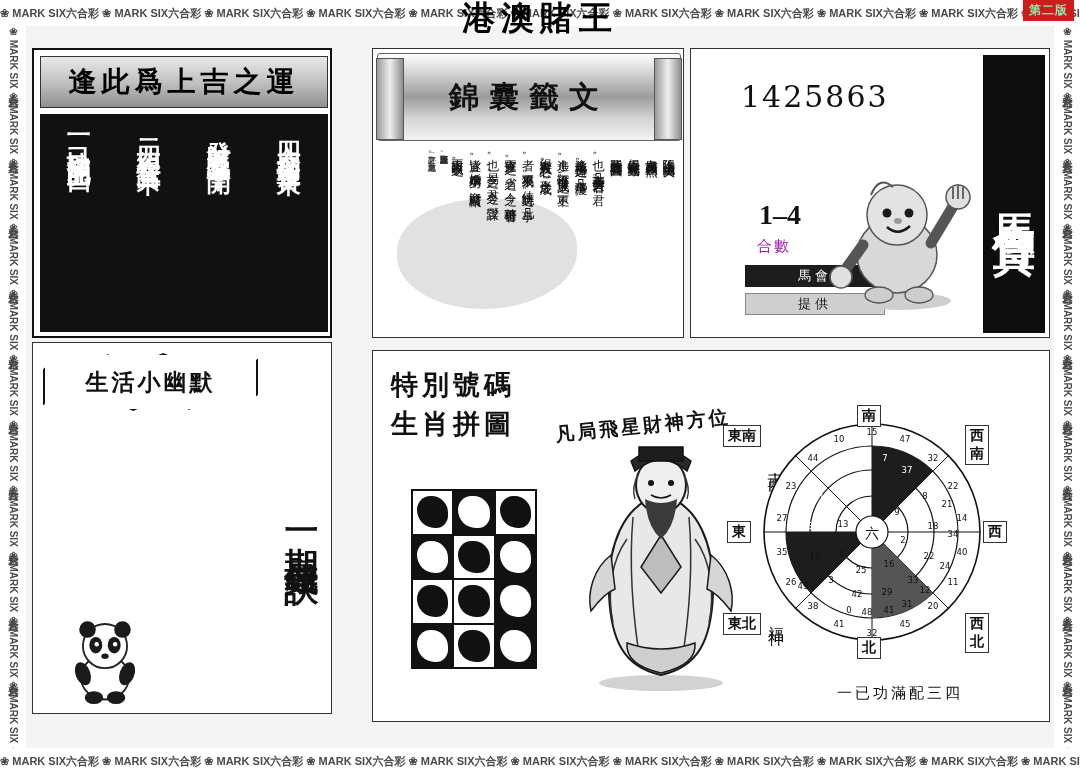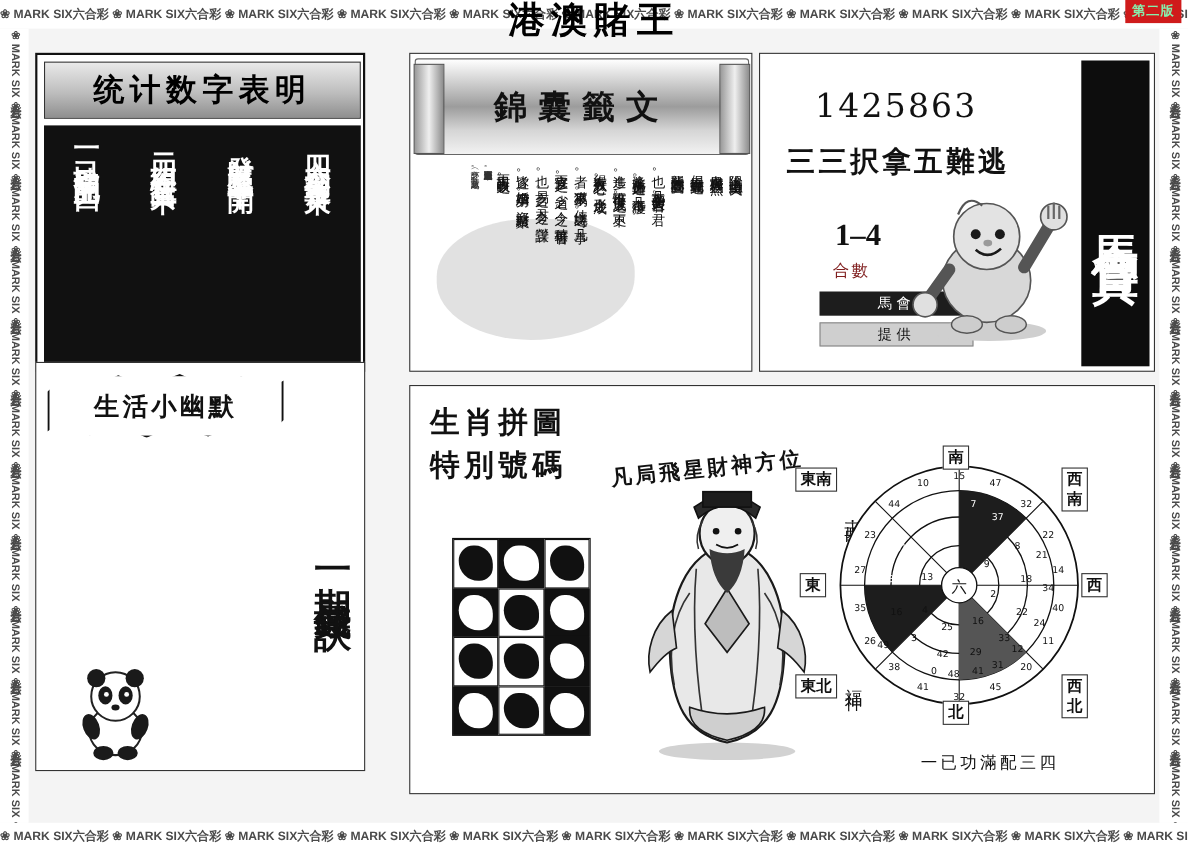--- a/index.html
+++ b/index.html
@@ -140,21 +140,21 @@
     position:absolute; left:24px; top:80px;
     font-family:"DejaVu Serif", serif; font-size:26px; font-weight:bold;
     letter-spacing:3px; color:#111;
   }
   .combo-value {
     position:absolute; left:68px; top:150px;
     font-family:Liberation Serif, serif; font-size:28px; font-weight:bold; color:#111;
   }
   .combo-label {
     position:absolute; left:66px; top:188px;
-    font-family:"DejaVu Serif", serif; font-size:15px; color:#7f1d1d; letter-spacing:2px;
+    font-family:"DejaVu Serif", serif; font-size:15px; color:#a21caf; letter-spacing:2px;
   }
   .bar-dark {
     position:absolute; left:54px; width:140px; height:22px;
     background:#1d1d1d; color:#fff;
     display:flex; align-items:center; justify-content:center;
     font-size:13px; letter-spacing:4px; font-family:"DejaVu Serif", serif;
   }
   .bar-light {
     position:absolute; left:54px; width:140px; height:22px;
     background:#cfcfcf; color:#111; border:1px solid #888;
@@ -167,21 +167,21 @@
     writing-mode:vertical-rl; text-orientation:upright;
     font-family:"DejaVu Serif", serif;
     font-size:42px; font-weight:bold; letter-spacing:7px;
     display:flex; align-items:center; justify-content:center;
   }
   .mascot {
     position:absolute; right:72px; top:120px; width:150px; height:150px;
   }
 
   
-  #humour-panel { left:32px; top:329px; width:300px; height:372px; border:1px solid #333; background:#fff; }
+  #humour-panel { left:32px; top:342px; width:300px; height:372px; border:1px solid #333; background:#fff; }
   .humour-burst {
     position:absolute; left:10px; top:10px; width:215px; height:58px;
     background:#fff; border:2px solid #111;
     clip-path:polygon(0% 28%,6% 8%,18% 22%,30% 2%,42% 20%,56% 0%,68% 20%,82% 4%,94% 22%,100% 10%,100% 72%,94% 92%,82% 78%,68% 98%,54% 80%,42% 100%,30% 80%,18% 96%,6% 76%,0% 90%);
     display:flex; align-items:center; justify-content:center;
     font-family:"DejaVu Serif", serif;
     font-size:23px; font-weight:bold; letter-spacing:3px; color:#111;
   }
   .humour-body {
     position:absolute; left:12px; top:78px; width:212px; height:215px;
@@ -262,21 +262,21 @@
 
   <div class="wm-strip wm-top">❀ MARK SIX六合彩  ❀ MARK SIX六合彩  ❀ MARK SIX六合彩  ❀ MARK SIX六合彩  ❀ MARK SIX六合彩  ❀ MARK SIX六合彩  ❀ MARK SIX六合彩  ❀ MARK SIX六合彩  ❀ MARK SIX六合彩  ❀ MARK SIX六合彩  ❀ MARK SIX六合彩  ❀ MARK SIX六合彩  ❀ MARK SIX六合彩  ❀ MARK SIX六合彩  </div>
   <div class="wm-strip wm-bottom">❀ MARK SIX六合彩  ❀ MARK SIX六合彩  ❀ MARK SIX六合彩  ❀ MARK SIX六合彩  ❀ MARK SIX六合彩  ❀ MARK SIX六合彩  ❀ MARK SIX六合彩  ❀ MARK SIX六合彩  ❀ MARK SIX六合彩  ❀ MARK SIX六合彩  ❀ MARK SIX六合彩  ❀ MARK SIX六合彩  ❀ MARK SIX六合彩  ❀ MARK SIX六合彩  </div>
   <div class="wm-strip wm-left">❀ MARK SIX六合彩  ❀ MARK SIX六合彩  ❀ MARK SIX六合彩  ❀ MARK SIX六合彩  ❀ MARK SIX六合彩  ❀ MARK SIX六合彩  ❀ MARK SIX六合彩  ❀ MARK SIX六合彩  ❀ MARK SIX六合彩  ❀ MARK SIX六合彩  ❀ MARK SIX六合彩  ❀ MARK SIX六合彩  ❀ MARK SIX六合彩  ❀ MARK SIX六合彩  </div>
   <div class="wm-strip wm-right">❀ MARK SIX六合彩  ❀ MARK SIX六合彩  ❀ MARK SIX六合彩  ❀ MARK SIX六合彩  ❀ MARK SIX六合彩  ❀ MARK SIX六合彩  ❀ MARK SIX六合彩  ❀ MARK SIX六合彩  ❀ MARK SIX六合彩  ❀ MARK SIX六合彩  ❀ MARK SIX六合彩  ❀ MARK SIX六合彩  ❀ MARK SIX六合彩  ❀ MARK SIX六合彩  </div>
 
   <div class="edition-badge">第二版</div>
   <div class="masthead">港澳賭王</div>
 
   <div class="panel" id="poem-panel">
-    <div class="poem-title">统计数字表明</div>
+    <div class="poem-title">逢此爲上吉之運</div>
     <div class="poem-body">
       <div class="poem-col">四六今期報喜來</div>
       <div class="poem-col">發財還睇二十開</div>
       <div class="poem-col">二四組合在其中</div>
       <div class="poem-col">一已功滿配三四</div>
     </div>
   </div>
 
   <div class="panel" id="scroll-panel">
     <div class="scroll-banner">
@@ -297,21 +297,20 @@
       <div class="scroll-col">也。易言之。君之今。營謀</div>
       <div class="scroll-col">皆遂。婚姻孕男。資財積聚</div>
       <div class="scroll-col">更吉田畝之收。</div>
       <div class="scroll-col small">第王十建造五運順五為主順上運。</div>
       <div class="scroll-col small">（之夢訂。之數萬題。</div>
     </div>
   </div>
 
   <div class="panel" id="horse-panel">
     <div class="lucky-number">1425863</div>
-    <div class="phrase-line">三三択拿五難逃</div>
     <div class="combo-value">1–4</div>
     <div class="combo-label">合數</div>
     <div class="bar-dark" style="top:216px;">馬會</div>
     <div class="bar-light" style="top:244px;">提供</div>
 
     <svg class="mascot" viewBox="0 0 150 150">
       <ellipse cx="72" cy="132" rx="52" ry="9" fill="#cfcfcf"></ellipse>
       <ellipse cx="70" cy="86" rx="40" ry="38" fill="#d8d8d8" stroke="#555" stroke-width="1.5"></ellipse>
       <circle cx="70" cy="46" r="30" fill="#e3e3e3" stroke="#555" stroke-width="1.5"></circle>
       <path d="M44 26 Q52 6 66 18" fill="none" stroke="#555" stroke-width="2"></path>
@@ -346,22 +345,22 @@
       <ellipse cx="50" cy="47" rx="4" ry="3" fill="#1a1a1a"></ellipse>
       <ellipse cx="26" cy="66" rx="8" ry="13" fill="#1a1a1a" transform="rotate(-20 26 66)"></ellipse>
       <ellipse cx="74" cy="66" rx="8" ry="13" fill="#1a1a1a" transform="rotate(20 74 66)"></ellipse>
       <ellipse cx="38" cy="92" rx="10" ry="7" fill="#1a1a1a"></ellipse>
       <ellipse cx="62" cy="92" rx="10" ry="7" fill="#1a1a1a"></ellipse>
     </svg>
   </div>
 
   <div class="panel" id="bottom-panel">
     <div class="special-title">
+      <div>特別號碼</div>
       <div>生肖拼圖</div>
-      <div>特別號碼</div>
     </div>
 
     <div class="puzzle-grid">
       <div class="puzzle-cell">
           <div class="sil"></div>
         </div>
       <div class="puzzle-cell dark">
           <div class="sil"></div>
         </div>
       <div class="puzzle-cell">

